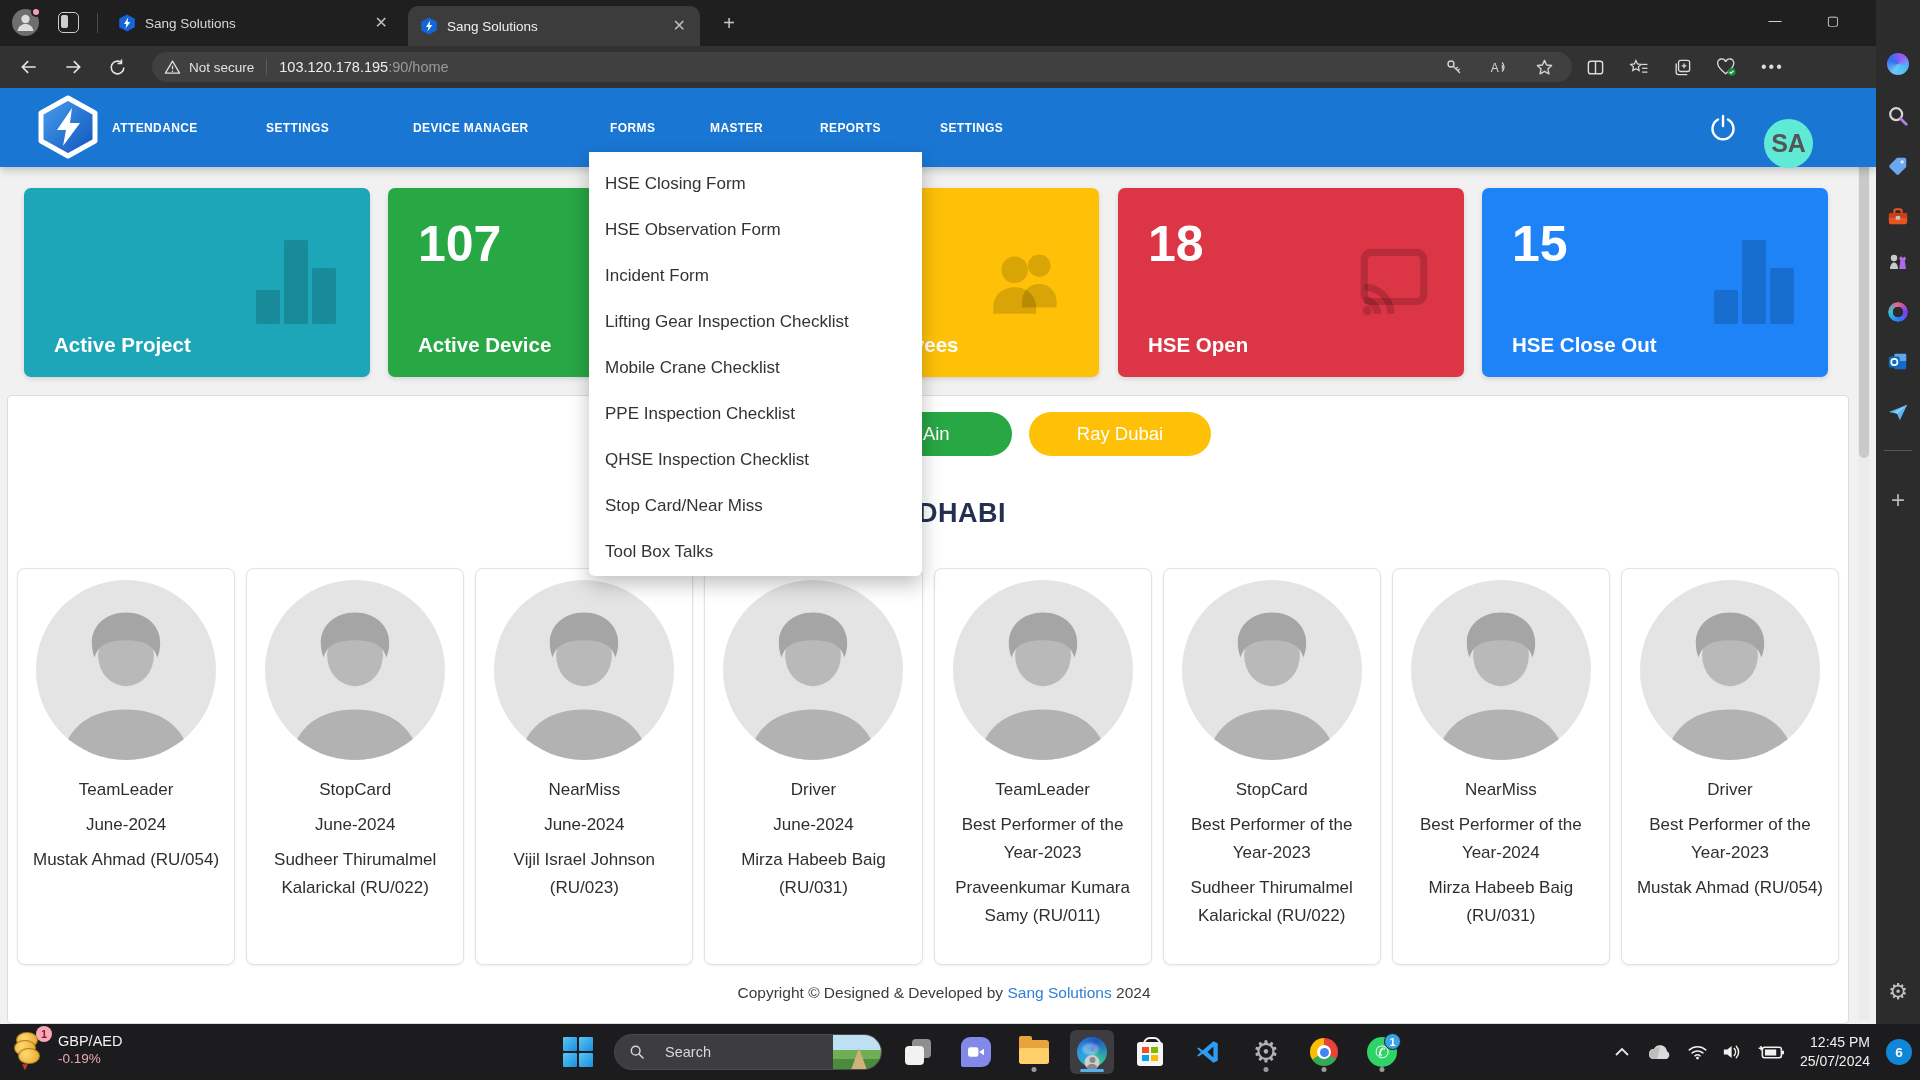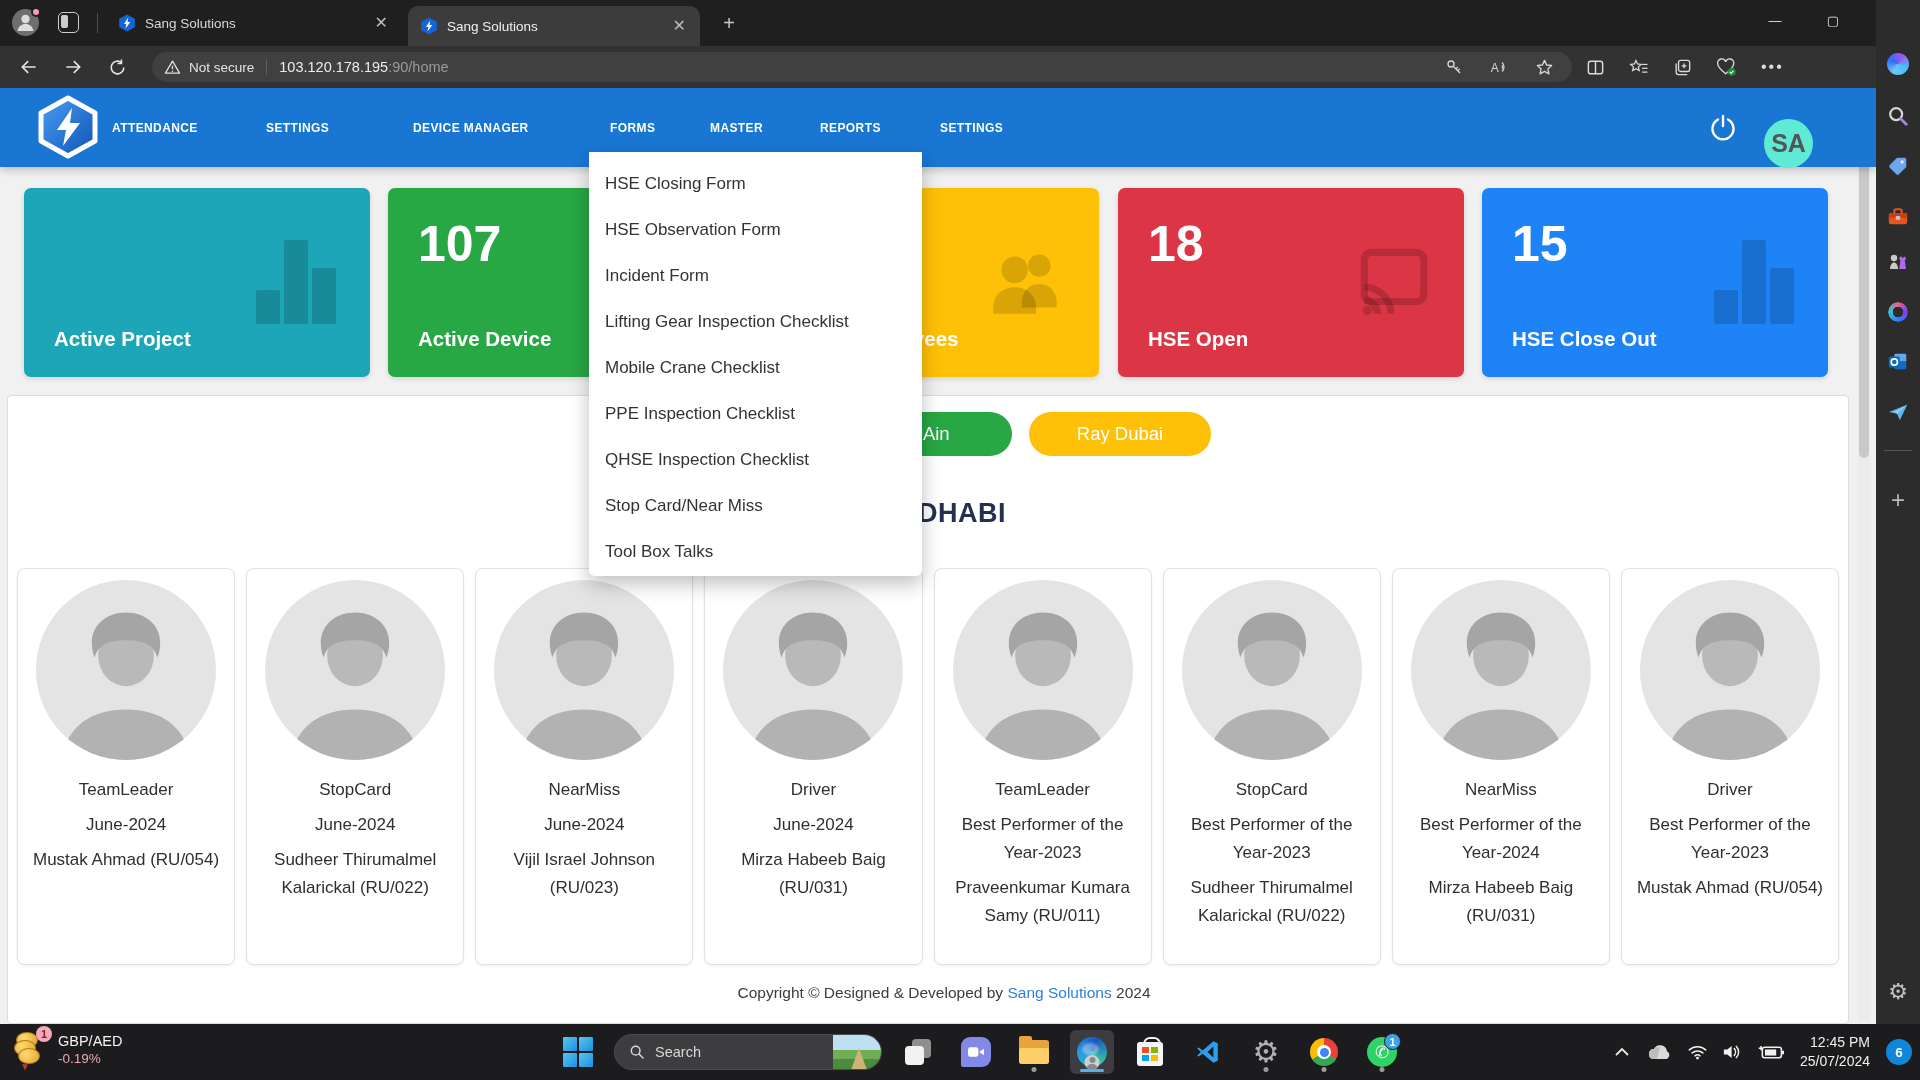--- a/index.html
+++ b/index.html
@@ -47,21 +47,21 @@
   
   .navbar { position:absolute; left:0; top:88px; width:1876px; height:79px; background:#1976d2; z-index:10; box-shadow:0 3px 8px rgba(0,0,0,0.22); }
   .app-logo { position:absolute; left:36px; top:7px; }
   .nav-item { position:absolute; top:0; height:79px; display:flex; align-items:center; color:#fff; font-size:12px; font-weight:bold; letter-spacing:.4px; }
   .power-btn { position:absolute; left:1708px; top:25px; width:30px; height:30px; }
   .nav-avatar { position:absolute; left:1764px; top:31px; width:49px; height:49px; border-radius:50%; background:#5eead4; color:#555; font-size:25px; font-weight:bold; display:flex; align-items:center; justify-content:center; }
 
   
   .stat-card { position:absolute; top:188px; width:346px; height:189px; border-radius:7px; color:#fff; padding:30px 30px; box-shadow:0 2px 5px rgba(0,0,0,0.12); z-index:5; }
   .stat-value { font-size:50px; font-weight:bold; line-height:1.05; }
-  .stat-label { position:absolute; left:30px; bottom:26px; font-size:20.5px; font-weight:bold; }
+  .stat-label { position:absolute; left:30px; bottom:20px; font-size:20.5px; font-weight:bold; }
   .stat-icon { position:absolute; right:28px; top:50px; width:86px; height:86px; }
   .c-teal  { left:24px;   background:#1da5b8; }
   .c-green { left:388px;  background:#28a745; }
   .c-amber { left:753px;  background:#ffc107; }
   .c-red   { left:1118px; background:#dc3545; }
   .c-blue  { left:1482px; background:#1d83f7; }
   .bars { position:absolute; bottom:0; display:flex; align-items:flex-end; gap:4px; width:100%; height:100%; }
   .bars i { display:block; width:24px; background:rgba(0,0,0,0.16); border-radius:2px; }
 
   
@@ -94,21 +94,21 @@
   .coin-icon { position:relative; width:34px; height:38px; }
   .coin { position:absolute; width:22px; height:16px; border-radius:50%; background:radial-gradient(circle at 35% 35%, #ffd970, #e2aااا); background:radial-gradient(circle at 35% 35%, #ffd970, #e2a42a); border:1px solid #b07f18; }
   .coin.c1{ left:2px; top:2px; } .coin.c2{ left:0px; top:10px; } .coin.c3{ left:4px; top:18px; }
   .stock-badge { position:absolute; right:-4px; top:-4px; width:16px; height:16px; border-radius:50%; background:#f8a9b8; color:#7c1f2e; font-size:11px; font-weight:bold; display:flex; align-items:center; justify-content:center; }
   .stock-arrow { position:absolute; left:6px; bottom:-4px; color:#c43b2a; font-size:10px; }
   .stock-pair { color:#f2f2f2; font-size:14.5px; }
   .stock-chg { color:#eaa6b0; font-size:13.5px; margin-top:2px; }
   .tb-center { position:absolute; left:556px; top:0; height:56px; display:flex; align-items:center; gap:14px; }
   .start-btn { width:30px; height:30px; display:grid; grid-template-columns:14px 14px; grid-template-rows:14px 14px; gap:2px; }
   .start-btn i { background:linear-gradient(135deg,#5ac6f2,#1a8fe0); border-radius:1px; }
-  .search-pill { width:268px; height:36px; background:#3d3d40; border-radius:18px; display:flex; align-items:center; padding:0 0 0 14px; overflow:hidden; border:1px solid #4a4a4d; }
+  .search-pill { width:268px; height:36px; background:#3d3d40; border-radius:18px; display:flex; align-items:center; padding:0 0 0 14px; overflow:hidden; border:1px solid #4a4a4d;gap:10px; }
   .search-pill span { color:#d8d8d8; font-size:14.5px; margin-left:10px; flex:1; }
   .search-thumb { width:48px; height:36px; background:linear-gradient(180deg,#bfe0f2 0 45%, #6fae54 45% 70%, #4c8a3e 70% 100%); position:relative; }
   .search-thumb::after { content:""; position:absolute; left:18px; bottom:0; width:0; height:0; border-left:8px solid transparent; border-right:8px solid transparent; border-bottom:22px solid #cdb27a; }
   .tb-app { position:relative; width:44px; height:44px; display:flex; align-items:center; justify-content:center; border-radius:6px; }
   .tb-app.active { background:#3d3d41; }
   .run-dot { position:absolute; bottom:2px; left:50%; transform:translateX(-50%); width:5px; height:5px; border-radius:3px; background:#9a9a9a; }
   .run-bar { position:absolute; bottom:2px; left:50%; transform:translateX(-50%); width:24px; height:3px; border-radius:2px; background:#53b1f0; }
   .taskview { position:relative; width:26px; height:26px; }
   .taskview .b1 { position:absolute; right:0; top:0; width:19px; height:19px; background:#8f8f8f; border-radius:4px; }
   .taskview .b2 { position:absolute; left:0; bottom:0; width:19px; height:19px; background:#f2f2f2; border-radius:4px; }

